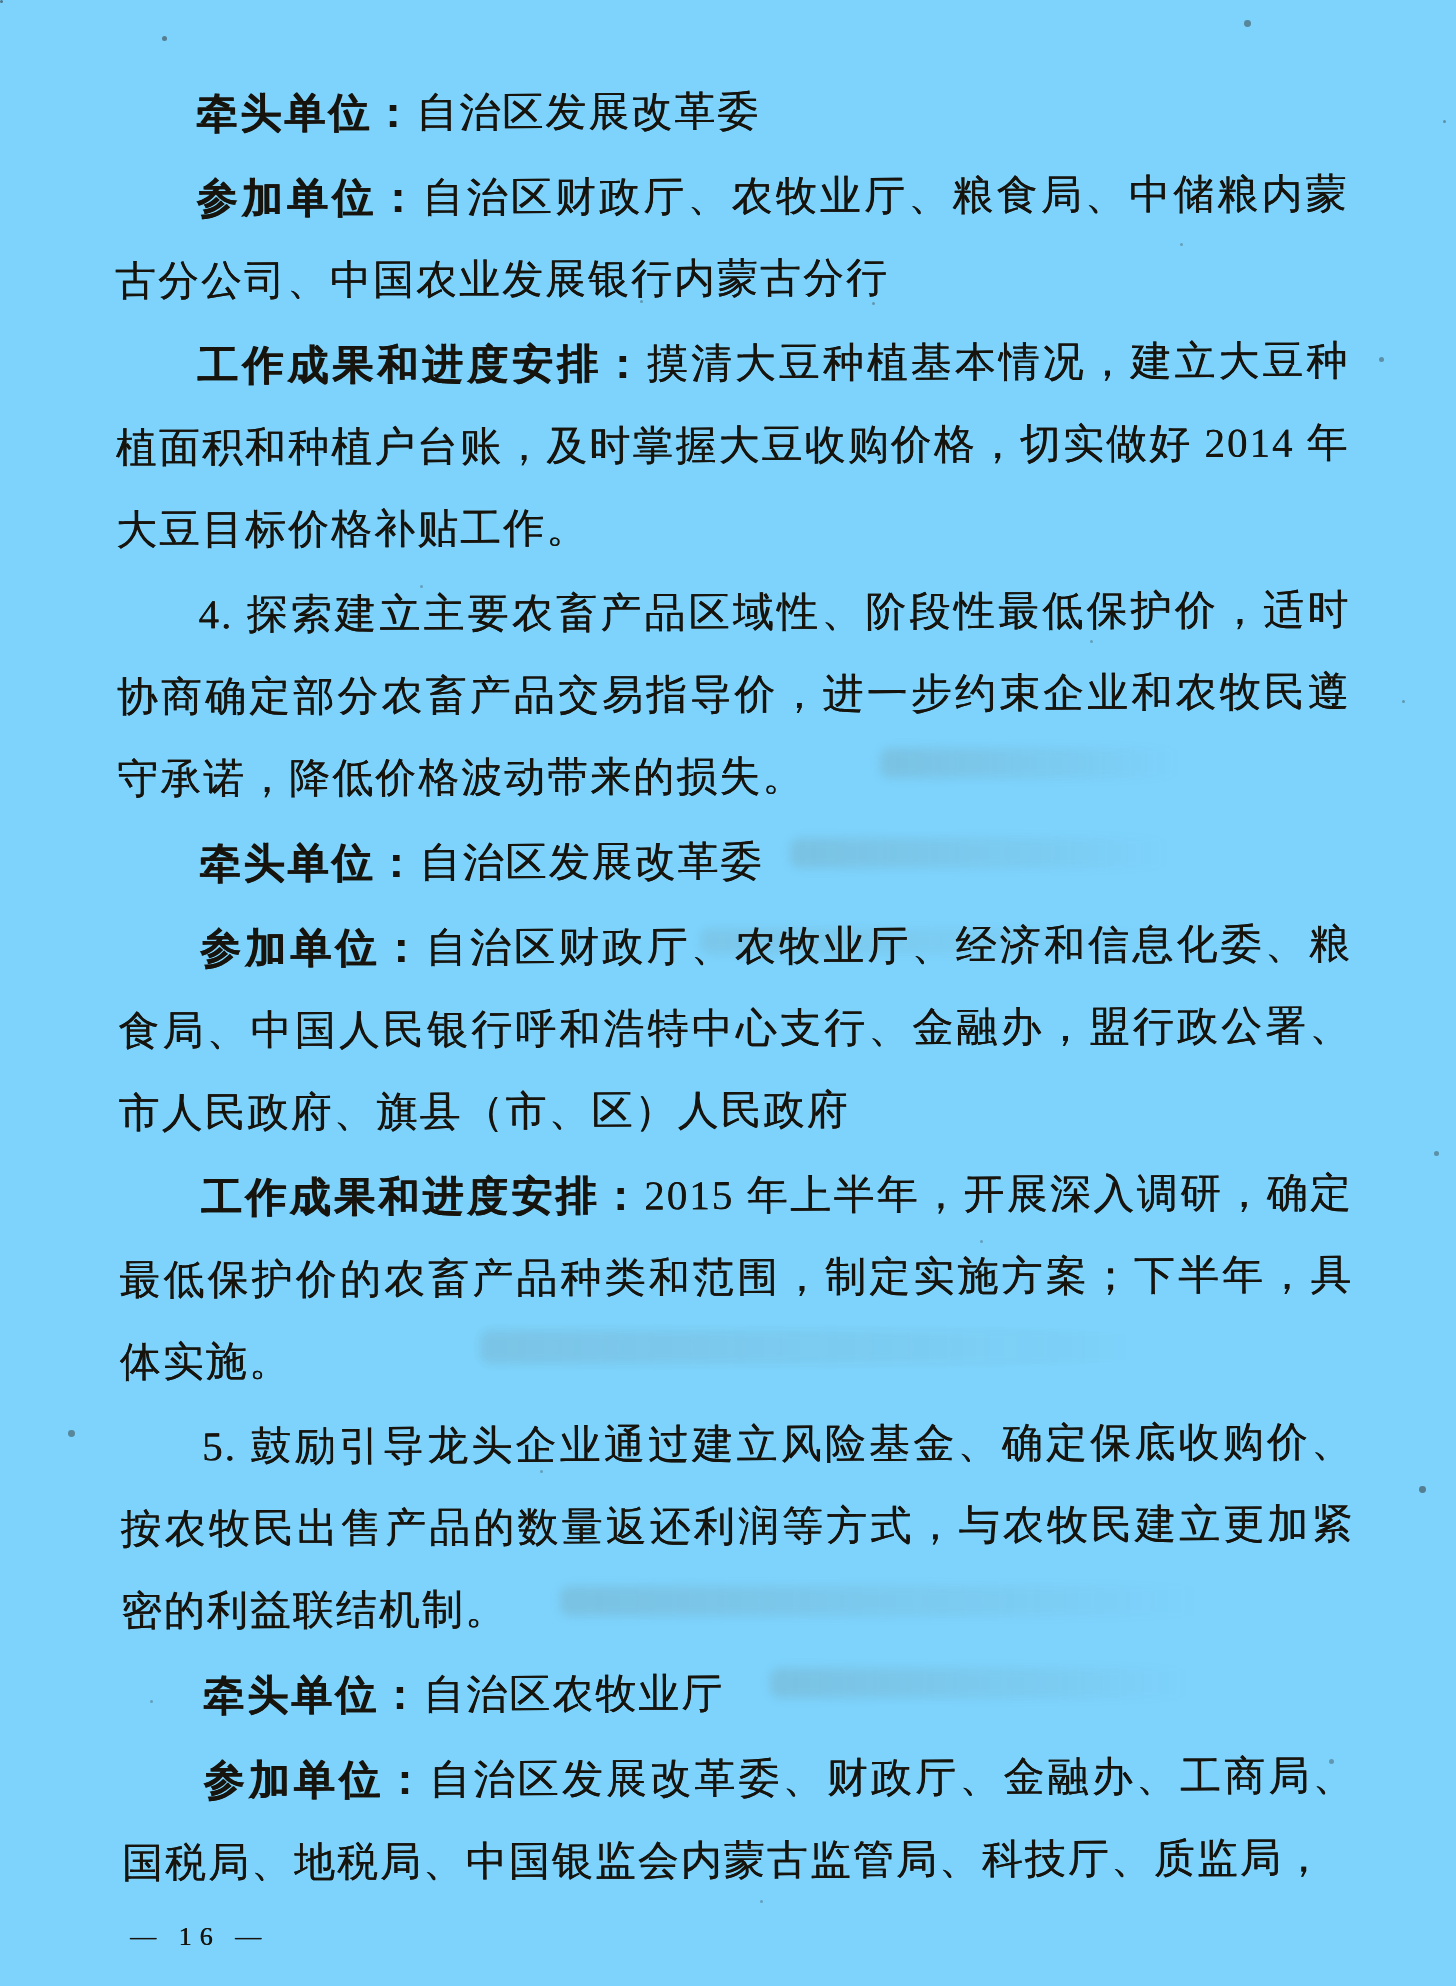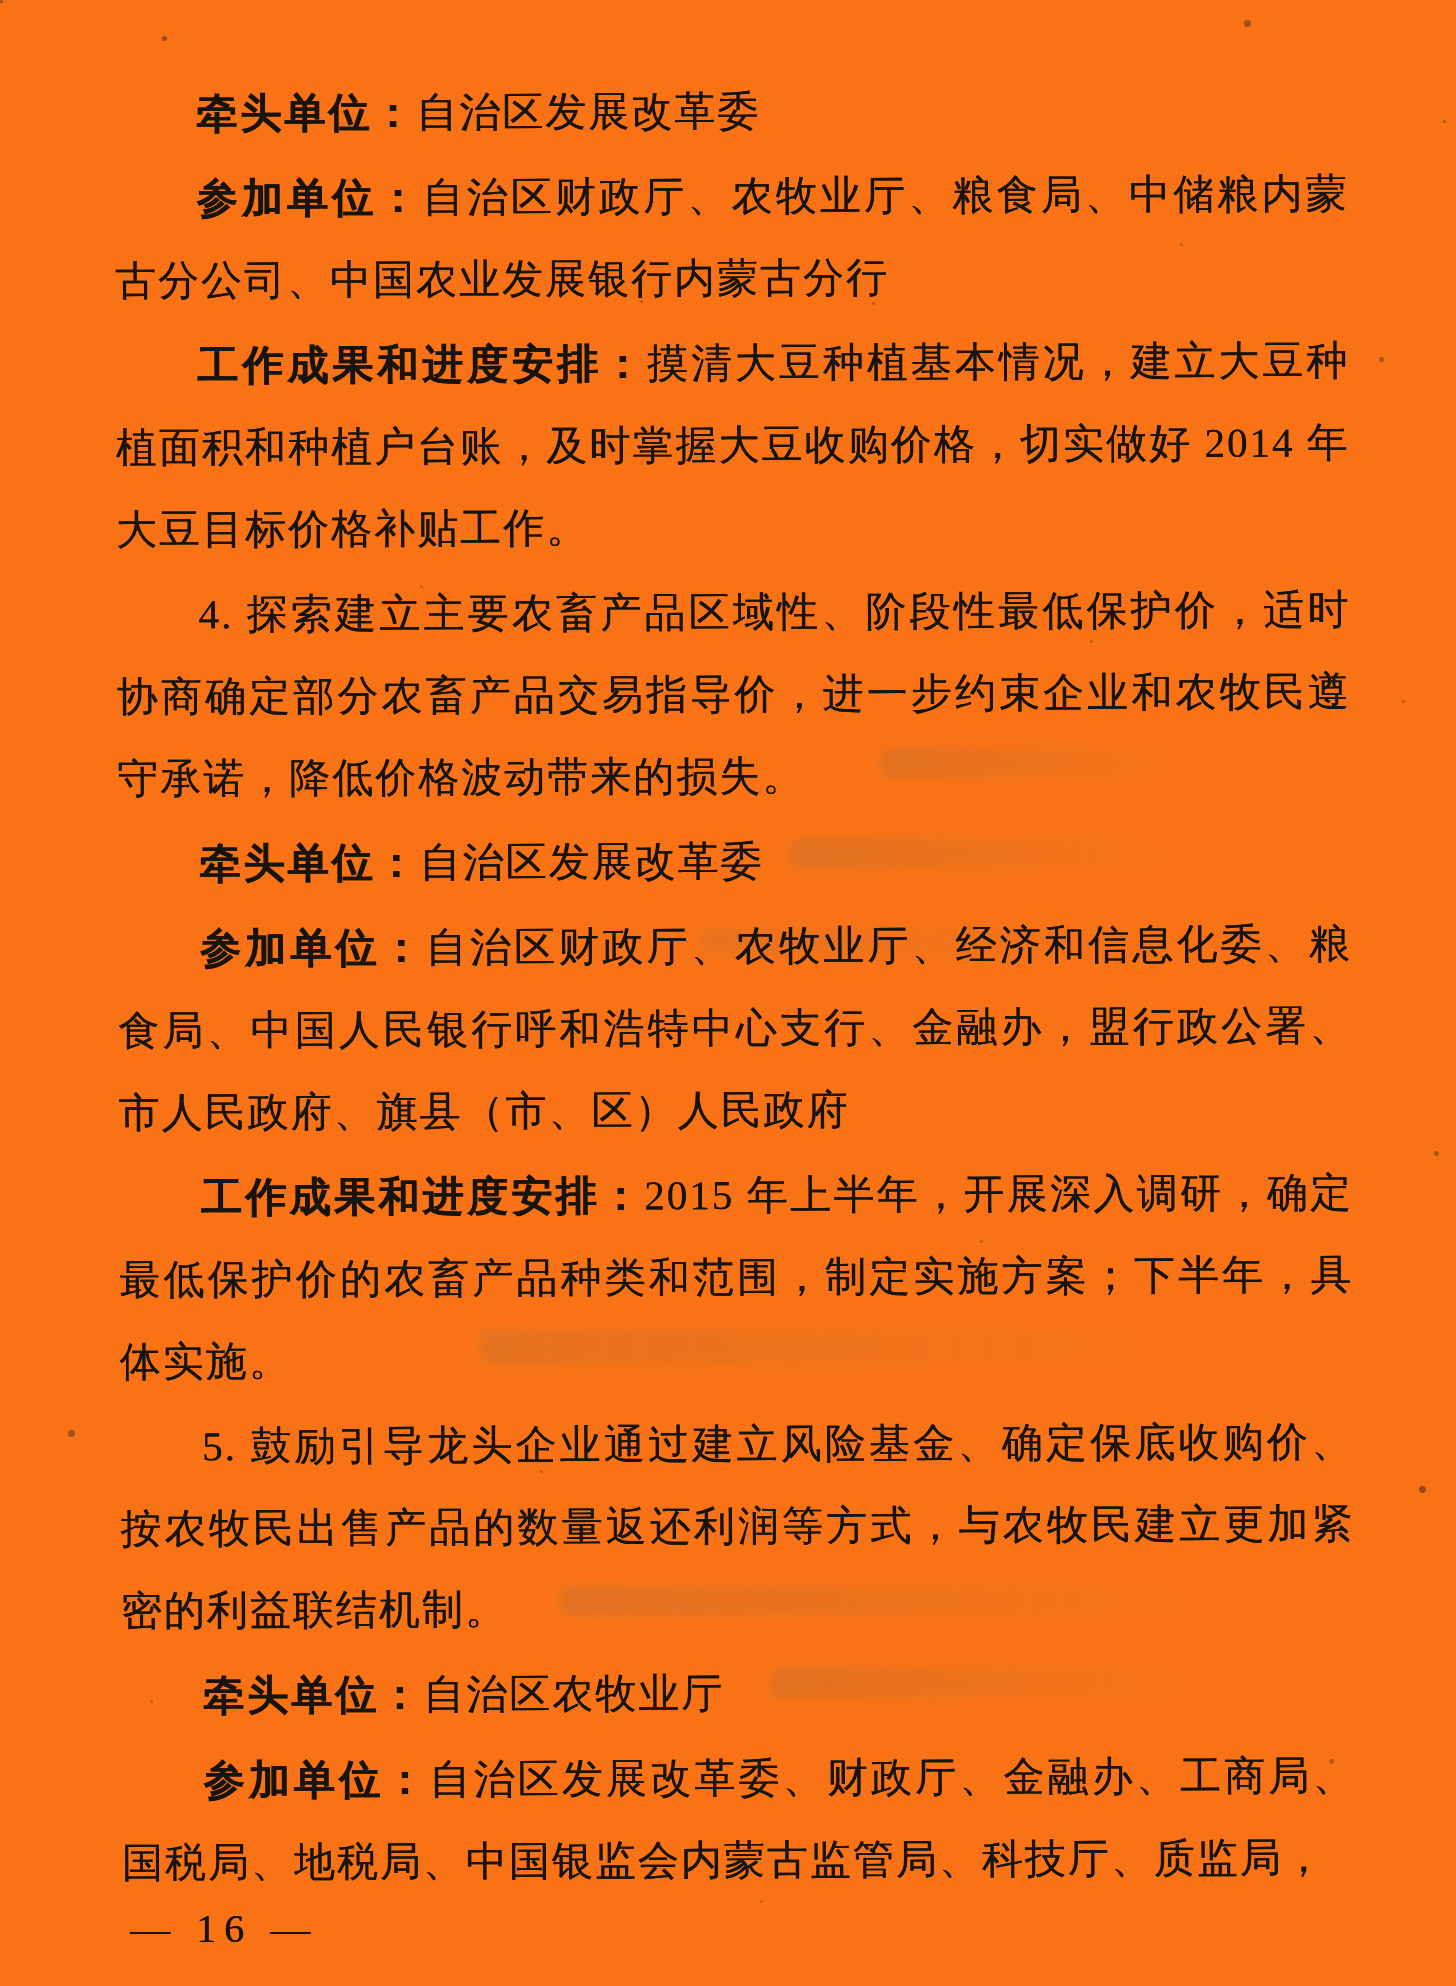--- a/index.html
+++ b/index.html
@@ -6,21 +6,21 @@
   html, body { width:1456px; height:1986px; }
   body {
     background:#efeeea;
     font-family:"Liberation Serif", serif;
     color:#17140e;
     overflow:hidden;
     position:relative;
   }
   .page {
     position:absolute; inset:0;
-    background:#f97316;
+    background:#7dd3fc;
   }
   .content {
     position:absolute;
     left:114px; right:108px; top:70px;
     transform:rotate(-0.25deg);
     transform-origin:50% 0;
   }
   .para {
     font-size:41px;
     line-height:82px;
@@ -33,21 +33,21 @@
   }
   .para .label {
     font-family:"Liberation Sans", sans-serif;
     font-weight:700;
     letter-spacing:3px;
     text-shadow:0.7px 0 0 currentColor;
   }
   .footer {
     position:absolute;
     left:130px; bottom:34px;
-    font-size:40px;
+    font-size:26px;
     letter-spacing:8px;
     text-shadow:0.4px 0 0 currentColor;
   }
   
   .smudge {
     position:absolute;
     filter:blur(5px);
     background:linear-gradient(90deg, rgba(110,108,100,.16), rgba(110,108,100,.06) 70%, rgba(110,108,100,0));
     border-radius:10px;
     pointer-events:none;

